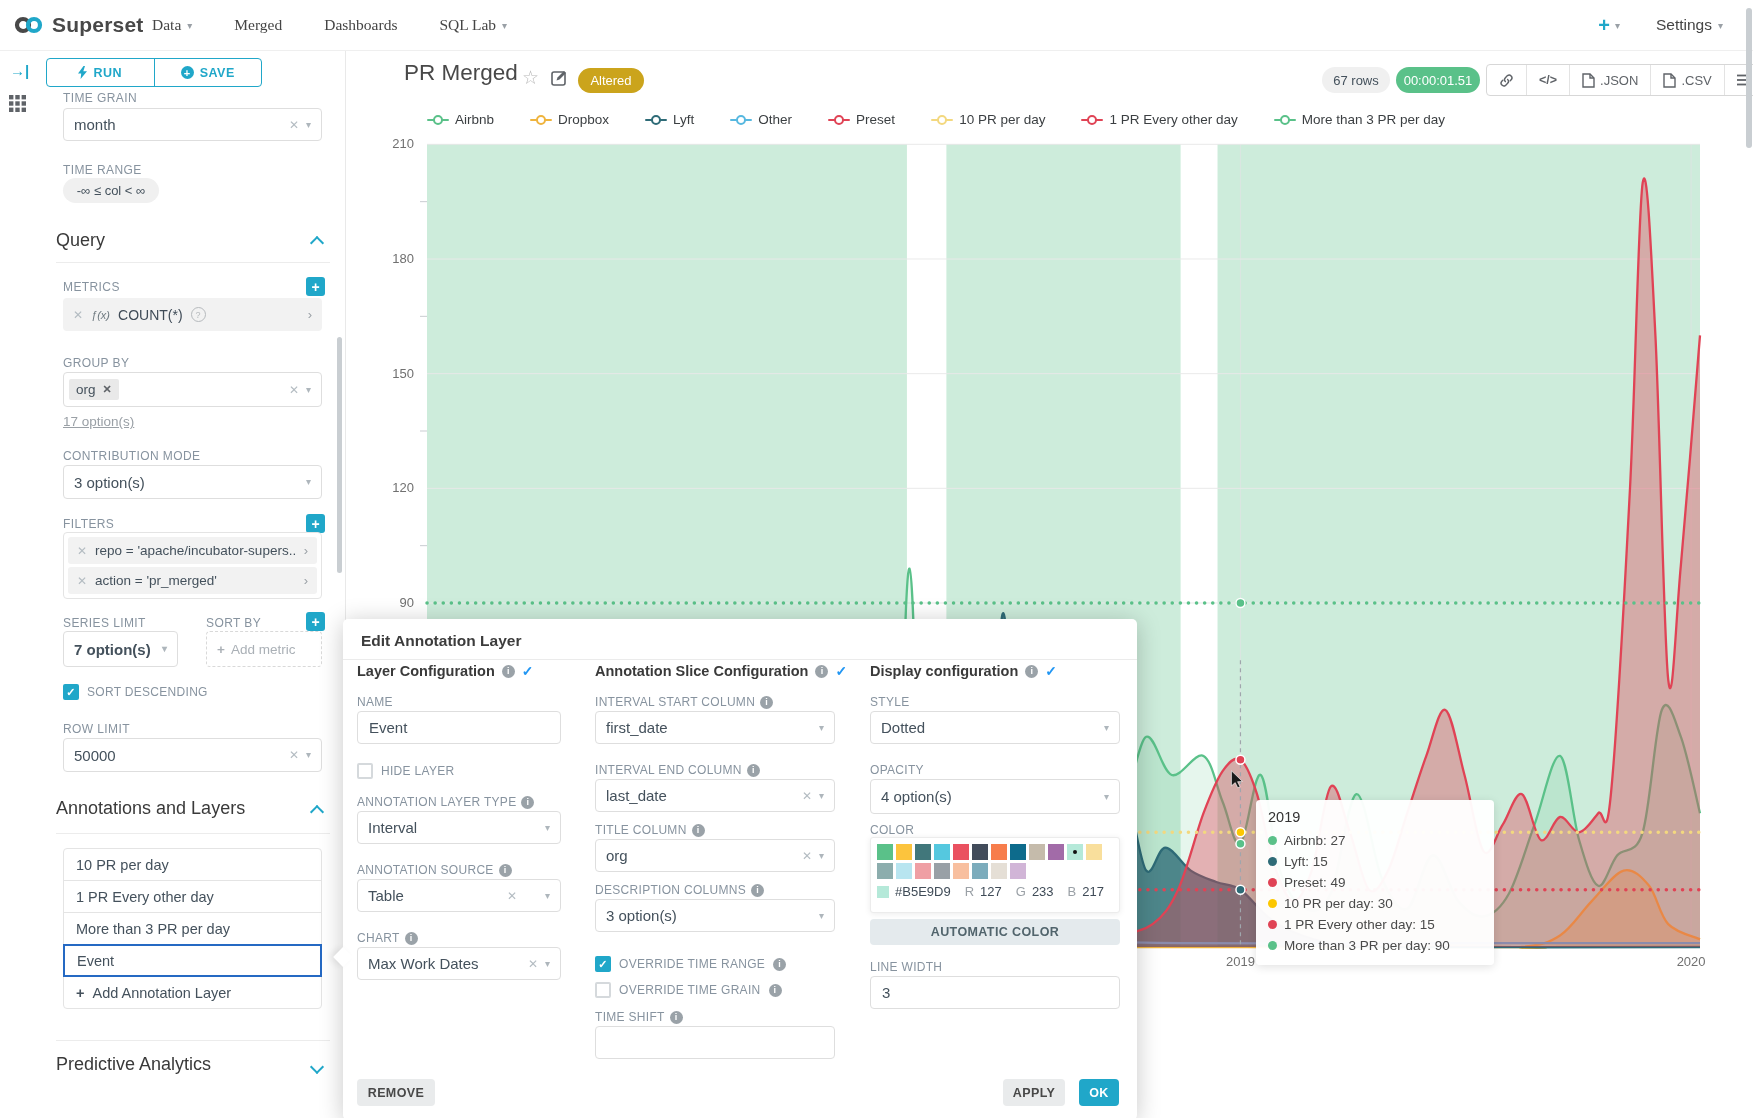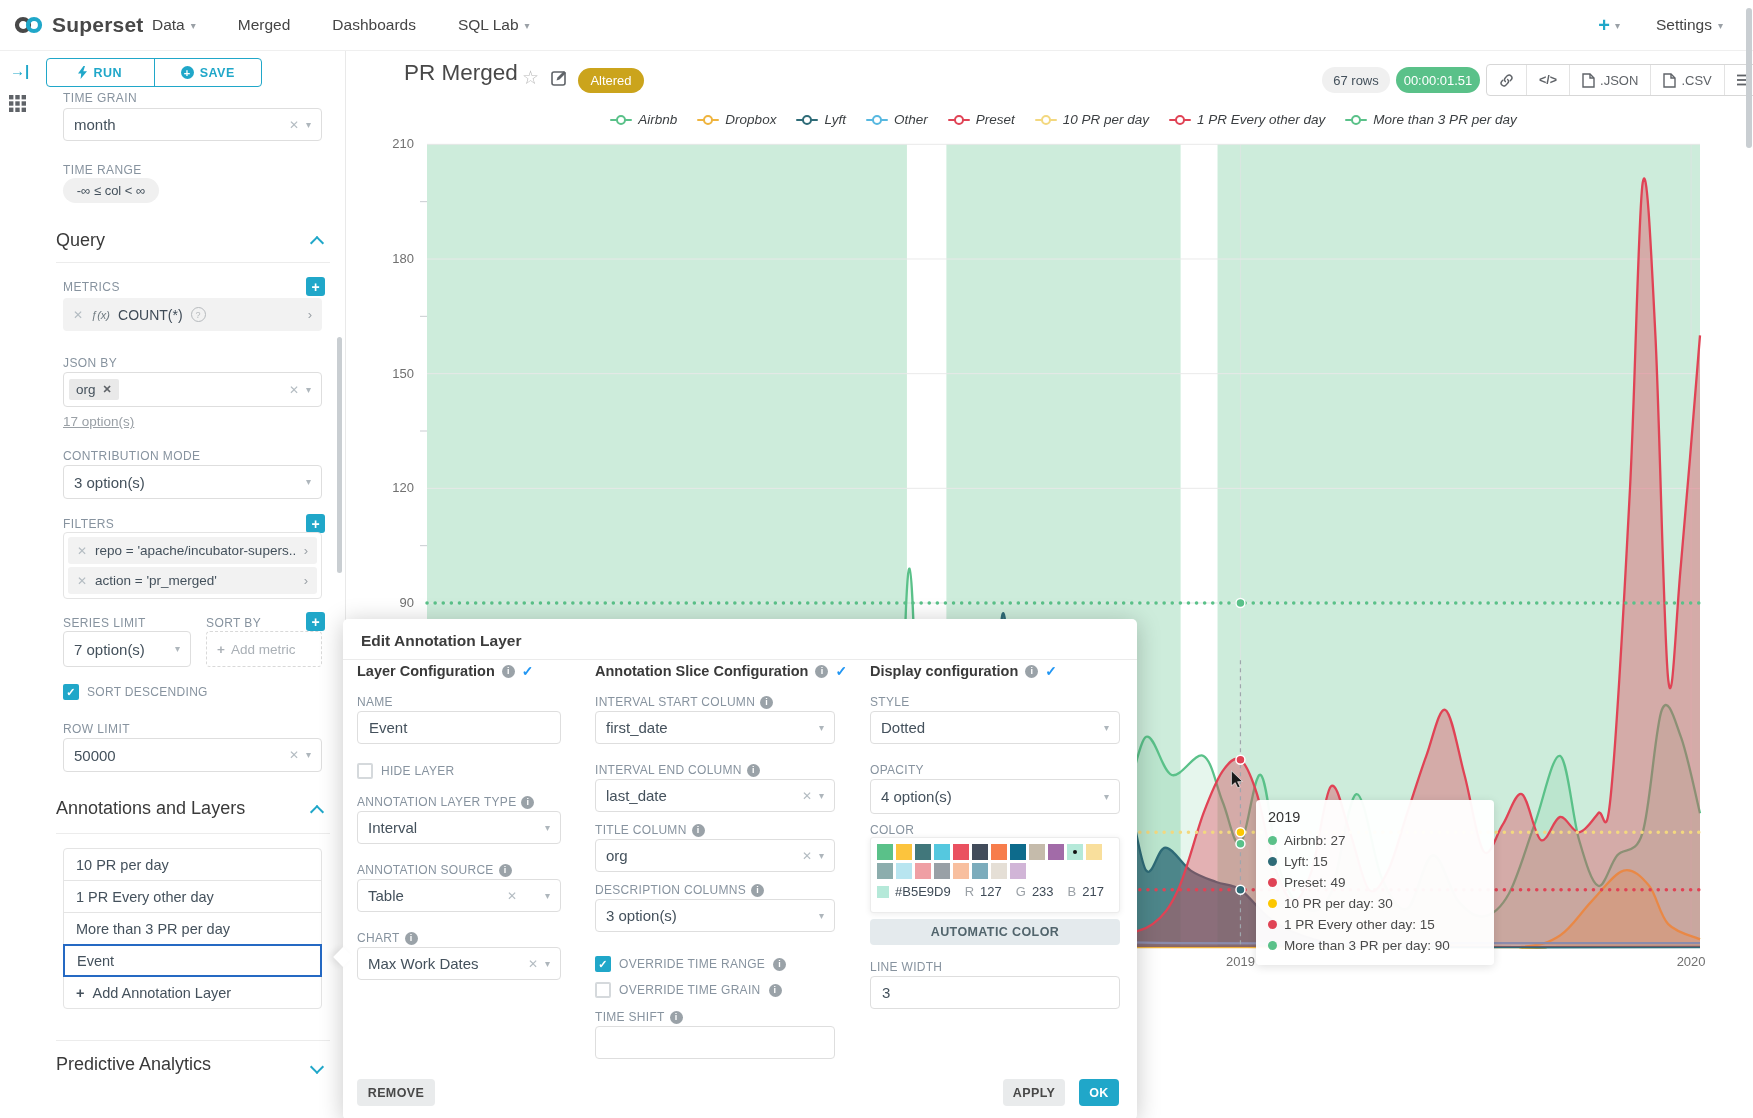--- a/index.html
+++ b/index.html
@@ -2,21 +2,21 @@
 <html><head>
 <meta charset="utf-8">
 <style>
   html,body{margin:0;padding:0;background:#fff;}
   #app{position:relative;width:1753px;height:1118px;background:#fff;overflow:hidden;
        font-family:"Liberation Sans",sans-serif;color:#3a3a3a;}
   
   #navbar{position:absolute;left:0;top:0;width:1753px;height:50px;background:#fff;border-bottom:1px solid #efefef;z-index:30;}
   .brand{position:absolute;left:14px;top:0;height:50px;display:flex;align-items:center;gap:8px;}
   .brand-name{font-size:21px;font-weight:700;color:#484848;letter-spacing:.2px;}
-  #nav-items{position:absolute;left:152px;top:0;height:50px;display:flex;align-items:center;gap:42px;}
+  #nav-items{position:absolute;left:152px;top:0;height:50px;display:flex;align-items:center;gap:42px;font-family:Liberation Serif, serif;}
   .nav-item{font-size:15.5px;color:#454545;display:flex;align-items:center;gap:6px;cursor:pointer;}
   .smallcaret{font-size:10px;color:#9aa0a6;}
   #nav-right{position:absolute;right:30px;top:0;height:50px;display:flex;align-items:center;gap:36px;}
   .navplus{color:#20A7C9;font-size:20px;font-weight:700;}
   
   #rail{position:absolute;left:0;top:50px;width:38px;height:1068px;background:#fff;}
   
   #panel{position:absolute;left:38px;top:50px;width:307px;height:1068px;background:#fff;z-index:5;}
   #panel-divider{position:absolute;left:345px;top:50px;width:1px;height:1068px;background:#e9e9e9;z-index:6;}
   .lbl{position:absolute;font-size:12px;color:#87939F;letter-spacing:.4px;}
@@ -45,21 +45,21 @@
   .layer-row{height:33px;display:flex;align-items:center;padding:0 12px;font-size:14.5px;color:#44515C;border:1px solid #e4e4e4;margin-top:-1px;background:#fff;box-sizing:border-box;}
   .layer-row:first-child{margin-top:0;border-radius:4px 4px 0 0;}
   .layer-row.add{border-radius:0 0 4px 4px;gap:8px;}
   .layer-row.selected{border:2px solid #2569C3;z-index:2;}
   
   .badge{position:absolute;display:flex;align-items:center;justify-content:center;border-radius:13px;color:#fff;font-size:13px;}
   .btngroup{position:absolute;display:flex;border:1px solid #d7d7d7;border-radius:4px;background:#fff;height:32px;box-sizing:border-box;}
   .btnseg{display:flex;align-items:center;justify-content:center;gap:5px;border-right:1px solid #e3e3e3;color:#5f6368;font-size:13px;padding:0 12px;}
   .btnseg:last-child{border-right:none;}
   
-  #legend{position:absolute;left:427px;top:112px;width:1273px;display:flex;justify-content:center;gap:20px;z-index:2;font-style:italic;}
+  #legend{position:absolute;left:427px;top:112px;width:1273px;display:flex;justify-content:flex-start;gap:36px;z-index:2;}
   .leg-item{display:flex;align-items:center;gap:6px;font-size:13.5px;color:#3b3f42;}
   .leg-marker{position:relative;width:22px;height:11px;flex:none;}
   .leg-marker .ln{position:absolute;left:0;top:4.5px;width:22px;height:2.5px;border-radius:2px;}
   .leg-marker .ring{position:absolute;left:6px;top:0.5px;width:6px;height:6px;border-radius:50%;border:2.5px solid;background:#fff;}
   
   #tooltip{position:absolute;left:1256px;top:800px;width:214px;background:rgba(255,255,255,0.96);border-radius:4px;
            box-shadow:0 2px 10px rgba(0,0,0,0.12);padding:9px 12px;z-index:15;}
   #tooltip .tt-header{font-size:14.5px;color:#333;margin-bottom:5px;}
   .tt-row{display:flex;align-items:center;gap:7px;font-size:13.5px;color:#4a4a4a;line-height:21px;}
   .tt-dot{width:9px;height:9px;border-radius:50%;flex:none;}
@@ -224,21 +224,21 @@
     <div class="plusbtn" style="left:268px;top:227px;">+</div>
     <div class="metricpill" style="left:25px;top:248px;width:259px;height:33px;">
       <span class="icx">✕</span>
       <span style="font-size:11px;font-style:italic;color:#6f7a80;">ƒ(x)</span>
       <span style="font-size:14px;color:#3f4b57;">COUNT(*)</span>
       <span style="width:13px;height:13px;border-radius:50%;border:1px solid #b6babd;color:#b6babd;font-size:9px;display:inline-flex;align-items:center;justify-content:center;">?</span>
       <span style="flex:1;"></span>
       <span class="rangle">›</span>
     </div>
 
-    <div class="lbl" style="left:25px;top:306px;">JSON BY</div>
+    <div class="lbl" style="left:25px;top:306px;">GROUP BY</div>
     <div class="sel" style="left:25px;top:322px;width:259px;height:35px;padding:0 10px 0 5px;">
       <span style="background:#e9e9e9;border-radius:2px;padding:3px 7px;font-size:13.5px;color:#44515C;display:inline-flex;align-items:center;gap:7px;">
         <span>org</span>
         <span style="font-size:11px;font-weight:bold;color:#5f6368;">✕</span>
       </span>
       <span style="flex:1;"></span>
       <span class="icx">✕</span>
       <span class="caret">▾</span>
     </div>
     <div style="position:absolute;left:25px;top:364px;font-size:13.5px;color:#9aa0a6;text-decoration:underline;">17 option(s)</div>
@@ -260,21 +260,21 @@
         <div class="filterrow">
           <span class="icx">✕</span>
           <span class="txt">action = 'pr_merged'</span>
           <span class="rangle">›</span>
         </div>
       </div>
 
     <div class="lbl" style="left:25px;top:566px;">SERIES LIMIT</div>
     <div class="lbl" style="left:168px;top:566px;">SORT BY</div>
     <div class="plusbtn" style="left:268px;top:562px;">+</div>
-    <div class="sel" style="left:25px;top:581px;width:128px;height:36px;">
+    <div class="sel" style="left:25px;top:581px;width:115px;height:36px;font-weight:bold;">
       <span class="val">7 option(s)</span>
       <span class="caret">▾</span>
     </div>
     <div style="position:absolute;left:168px;top:581px;width:116px;height:36px;border:1px dashed #d9d9d9;border-radius:4px;display:flex;align-items:center;gap:6px;padding:0 10px;box-sizing:border-box;color:#aab0b6;font-size:13.5px;">
       <span style="font-weight:bold;">+</span>
       <span>Add metric</span>
     </div>
 
     <div class="chkrow" style="left:25px;top:634px;position:absolute;">
       <span class="chk on">✓</span>

